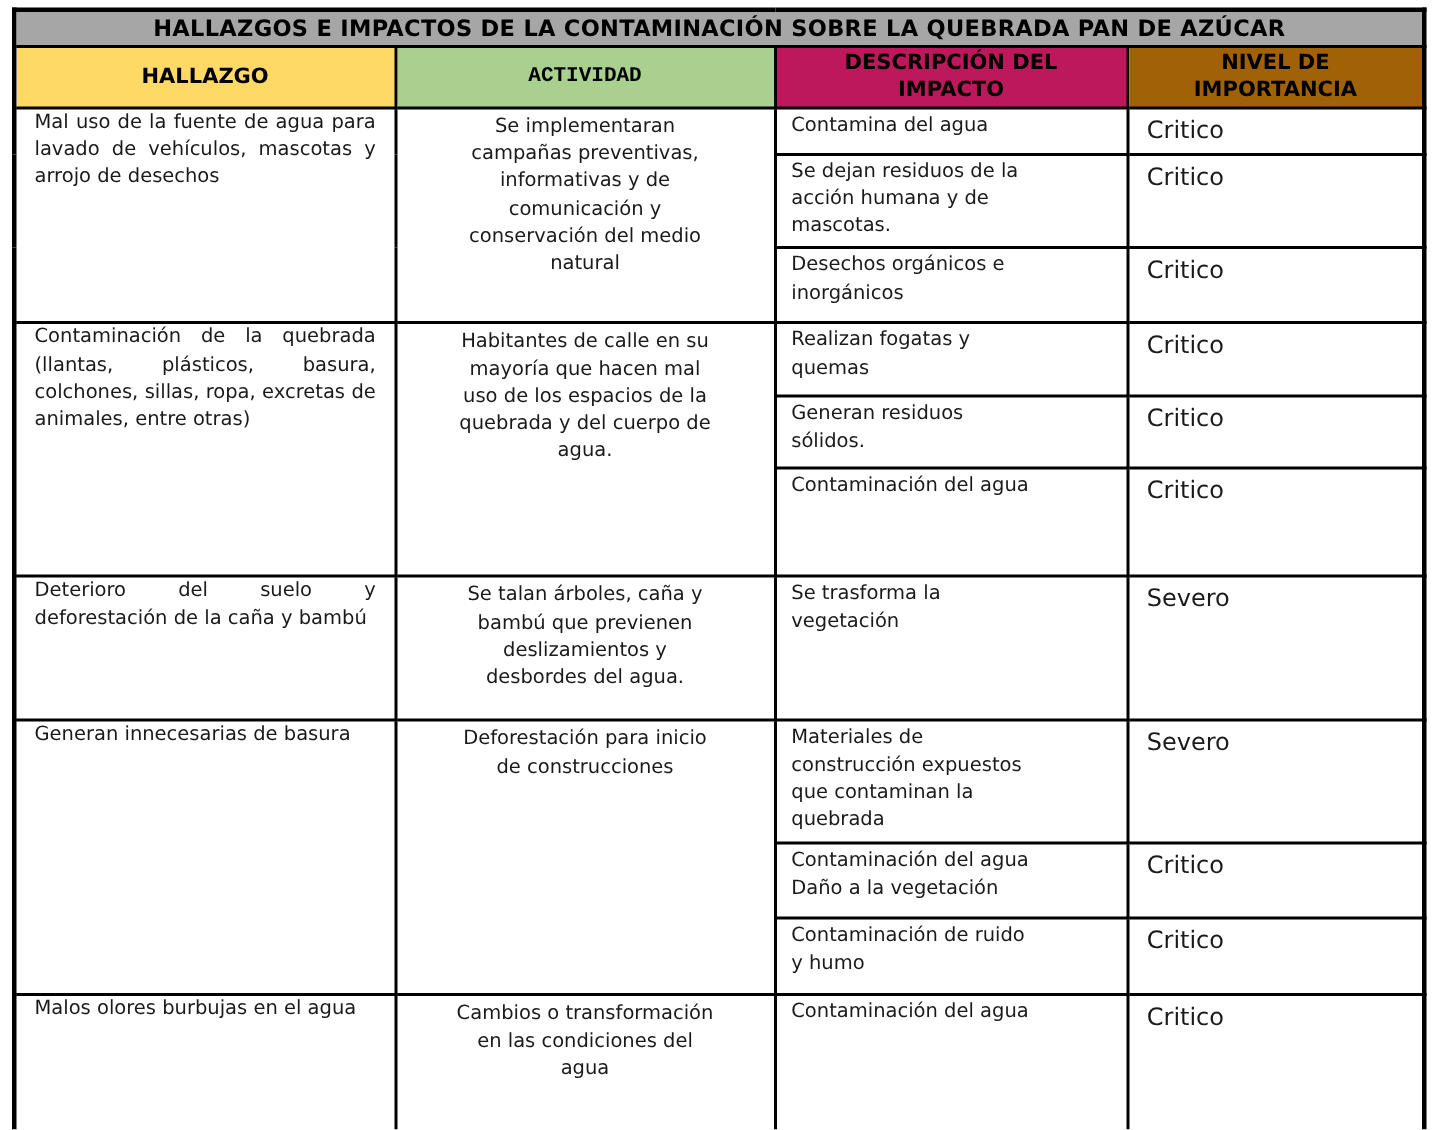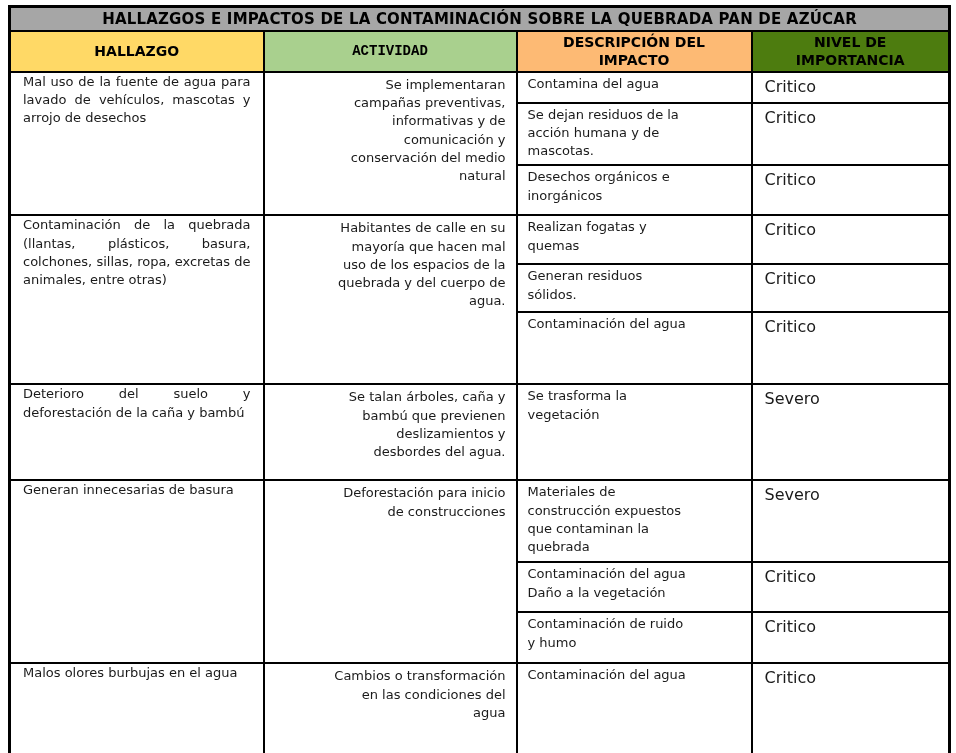--- a/index.html
+++ b/index.html
@@ -49,21 +49,21 @@
     padding: 2px 4px;
     color: #000000;
   }
   td.c-hallazgo {
     text-align: justify;
     font-size: 13px;
     line-height: 1.4;
     padding: 0 12px 6px 12px;
   }
   td.c-actividad {
-    text-align: right;
+    text-align: center;
     font-size: 13px;
     line-height: 1.4;
     white-space: pre-line;
     padding: 3px 10px 4px 10px;
   }
   td.c-impacto {
     text-align: left;
     font-size: 13px;
     line-height: 1.4;
     white-space: pre-line;
@@ -87,23 +87,23 @@
       <col style="width:235px">
       <col style="width:198px">
     </colgroup>
     <thead>
       <tr style="height:23px">
         <td colspan="4" class="title-cell" style="background-color: rgb(166, 166, 166);">HALLAZGOS E IMPACTOS DE LA CONTAMINACIÓN SOBRE LA QUEBRADA PAN DE AZÚCAR</td>
       </tr>
       <tr style="height:37px">
         <th class="col-header" style="background-color: rgb(255, 217, 102);">HALLAZGO</th>
         <th class="col-header" style="background-color: rgb(169, 208, 142); font-family: Liberation Mono, monospace;">ACTIVIDAD</th>
-        <th class="col-header" style="background-color: #fdba74;">DESCRIPCIÓN DEL
+        <th class="col-header" style="background-color: #be185d;">DESCRIPCIÓN DEL
 IMPACTO</th>
-        <th class="col-header" style="background-color: #4d7c0f;">NIVEL DE
+        <th class="col-header" style="background-color: #a16207;">NIVEL DE
 IMPORTANCIA</th>
       </tr>
     </thead>
     <tbody>
 
       <tr style="height:19px">
         <td class="c-hallazgo" rowspan="3">Mal uso de la fuente de agua para lavado de vehículos, mascotas y arrojo de desechos</td>
         <td class="c-actividad" rowspan="3">Se implementaran
 campañas preventivas,
 informativas y de

